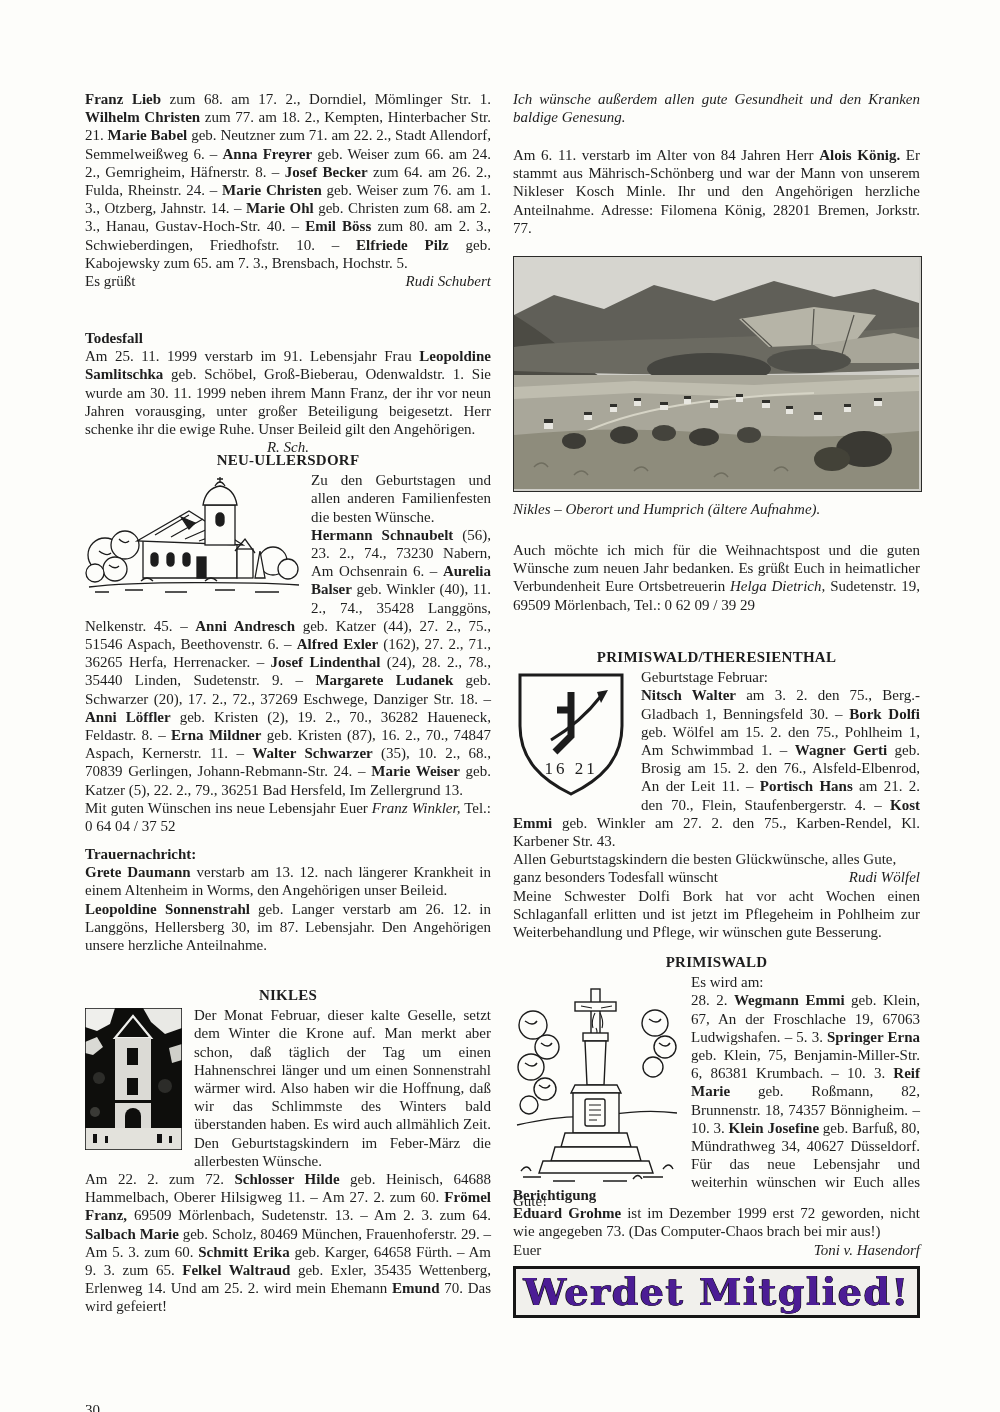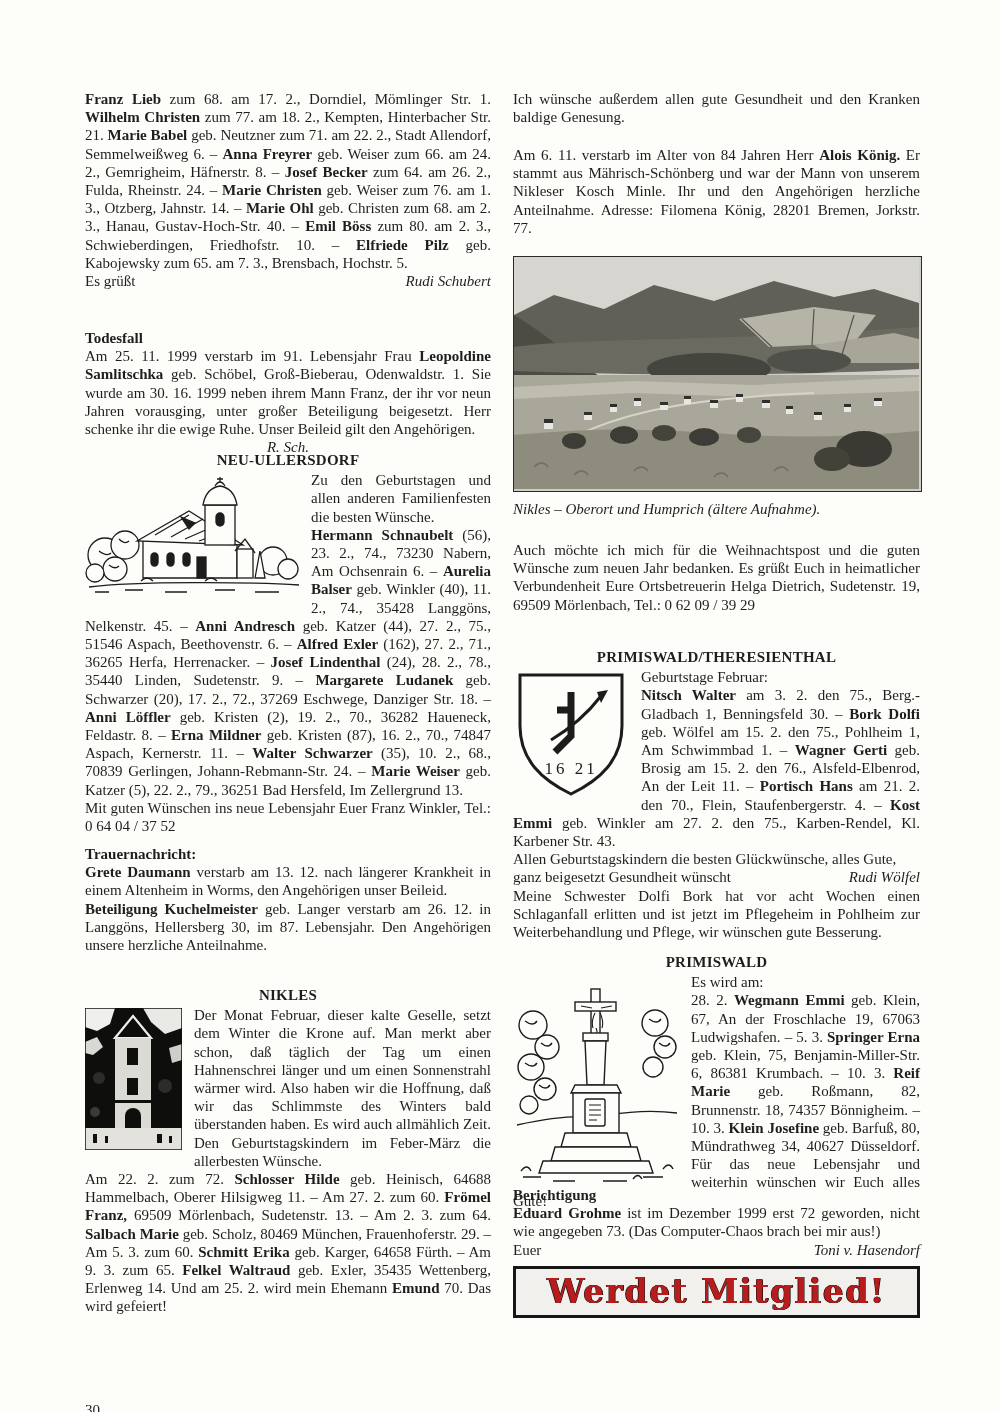--- a/index.html
+++ b/index.html
@@ -6,57 +6,57 @@
   body{
     width:1000px;height:1412px;position:relative;
     background:#fdfdfa;color:#1e1e1e;
     font-family:"Liberation Serif","DejaVu Serif",serif;
     font-size:15px;line-height:18.2px;
     -webkit-font-smoothing:antialiased;
   }
   .sec{position:absolute;text-align:justify;hyphens:auto;}
   .para{text-align:justify;}
   .seg-b{font-weight:bold;}
-  .seg-i{margin-top:40px;}
+  .seg-i{font-style:italic;margin-top:40px;}
   .h-run{font-weight:bold;text-align:left;}
   .h-center{font-weight:bold;text-align:center;letter-spacing:.25px;margin-bottom:2px;}
   .sig-row{display:flex;justify-content:space-between;}
   .sig-right{font-style:italic;text-align:center;}
   .float-img{float:left;}
   .church{margin:4px 8px 2px 0;}
   .chapel{margin:2px 12px 2px 0;}
   .shield{margin:2px 12px 2px 0;}
   .cross{margin:2px 10px 2px 0;}
   .photo-frame{position:absolute;border:1px solid #2a2a28;background:#cfcec8;}
   .caption{position:absolute;font-style:italic;text-align:left;}
   .banner{
     position:absolute;border:3px solid #161616;background:#f1f0ec;
     display:flex;align-items:center;justify-content:center;
   }
   .banner-text{
     font-family:"DejaVu Serif","Liberation Serif",serif;
-    font-weight:bold;font-size:33px;letter-spacing:1.5px;color:#b91c1c;
+    font-weight:bold;font-size:38px;letter-spacing:1.5px;color:#4c1d95;
     text-shadow:.6px 0 0 #131313,-.6px 0 0 #131313,0 .4px 0 #131313;
   }
   .page-number{position:absolute;text-align:left;}
 </style>
 </head>
 <body>
 
 <div class="sec" style="left:85px;top:90px;width:406px;">
   <div class="para"><span class="seg-b">Franz Lieb</span><span> zum 68. am 17. 2., Dorndiel, Mömlinger Str. 1. </span><span class="seg-b">Wilhelm Christen</span><span> zum 77. am 18. 2., Kempten, Hinterbacher Str. 21. </span><span class="seg-b">Marie Babel</span><span> geb. Neutzner zum 71. am 22. 2., Stadt Allendorf, Semmelweißweg 6. – </span><span class="seg-b">Anna Freyrer</span><span> geb. Weiser zum 66. am 24. 2., Gemrigheim, Häfnerstr. 8. – </span><span class="seg-b">Josef Becker</span><span> zum 64. am 26. 2., Fulda, Rheinstr. 24. – </span><span class="seg-b">Marie Christen</span><span> geb. Weiser zum 76. am 1. 3., Otzberg, Jahnstr. 14. – </span><span class="seg-b">Marie Ohl</span><span> geb. Christen zum 68. am 2. 3., Hanau, Gustav-Hoch-Str. 40. – </span><span class="seg-b">Emil Böss</span><span> zum 80. am 2. 3., Schwieberdingen, Friedhofstr. 10. – </span><span class="seg-b">Elfriede Pilz</span><span> geb. Kabojewsky zum 65. am 7. 3., Brensbach, Hochstr. 5.</span></div>
   <div class="sig-row">
     <span>Es grüßt</span>
     <span class="sig-right">Rudi Schubert</span>
   </div>
 </div>
 
 <div class="sec" style="left:85px;top:329px;width:406px;">
   <div class="h-run">Todesfall</div>
-  <div class="para"><span>Am 25. 11. 1999 verstarb im 91. Lebensjahr Frau </span><span class="seg-b">Leopoldine Samlitschka</span><span> geb. Schöbel, Groß-Bieberau, Odenwaldstr. 1. Sie wurde am 30. 16. 1999 neben ihrem Mann Franz, der ihr vor neun Jahren vorausging, unter großer Beteiligung beigesetzt. Herr schenke ihr die ewige Ruhe. Unser Beileid gilt den Angehörigen.</span></div>
+  <div class="para"><span>Am 25. 11. 1999 verstarb im 91. Lebensjahr Frau </span><span class="seg-b">Leopoldine Samlitschka</span><span> geb. Schöbel, Groß-Bieberau, Odenwaldstr. 1. Sie wurde am 30. 11. 1999 neben ihrem Mann Franz, der ihr vor neun Jahren vorausging, unter großer Beteiligung beigesetzt. Herr schenke ihr die ewige Ruhe. Unser Beileid gilt den Angehörigen.</span></div>
   <div class="sig-right">R. Sch.</div>
 </div>
 
 <div class="sec" style="left:85px;top:451px;width:406px;">
   <div class="h-center">NEU-ULLERSDORF</div>
   <svg class="float-img church" width="218" height="122" viewBox="0 0 218 122">
     <g stroke="#1d1d1d" fill="#fdfdfa" stroke-width="1.3">
       <circle cx="20" cy="80" r="17"></circle>
         <circle cx="40" cy="70" r="14"></circle>
         <circle cx="30" cy="94" r="12"></circle>
@@ -85,21 +85,21 @@
     </g>
   </svg>
   <div class="para">Zu den Geburtstagen und allen anderen Familienfesten die besten Wünsche.</div>
   <div class="para"><span class="seg-b">Hermann Schnaubelt</span><span> (56), 23. 2., 74., 73230 Nabern, Am Ochsenrain 6. – </span><span class="seg-b">Aurelia Balser</span><span> geb. Winkler (40), 11. 2., 74., 35428 Langgöns, Nelkenstr. 45. – </span><span class="seg-b">Anni Andresch</span><span> geb. Katzer (44), 27. 2., 75., 51546 Aspach, Beethovenstr. 6. – </span><span class="seg-b">Alfred Exler</span><span> (162), 27. 2., 71., 36265 Herfa, Herrenacker. – </span><span class="seg-b">Josef Lindenthal</span><span> (24), 28. 2., 78., 35440 Linden, Sudetenstr. 9. – </span><span class="seg-b">Margarete Ludanek</span><span> geb. Schwarzer (20), 17. 2., 72., 37269 Eschwege, Danziger Str. 18. – </span><span class="seg-b">Anni Löffler</span><span> geb. Kristen (2), 19. 2., 70., 36282 Haueneck, Feldastr. 8. – </span><span class="seg-b">Erna Mildner</span><span> geb. Kristen (87), 16. 2., 70., 74847 Aspach, Kernerstr. 11. – </span><span class="seg-b">Walter Schwarzer</span><span> (35), 10. 2., 68., 70839 Gerlingen, Johann-Rebmann-Str. 24. – </span><span class="seg-b">Marie Weiser</span><span> geb. Katzer (5), 22. 2., 79., 36251 Bad Hersfeld, Im Zellergrund 13.</span></div>
   <div class="para"><span>Mit guten Wünschen ins neue Lebensjahr Euer </span><span class="seg-i">Franz Winkler,</span><span> Tel.: 0 64 04 / 37 52</span></div>
 </div>
 
 <div class="sec" style="left:85px;top:845px;width:406px;">
   <div class="h-run">Trauernachricht:</div>
   <div class="para"><span class="seg-b">Grete Daumann</span><span> verstarb am 13. 12. nach längerer Krankheit in einem Altenheim in Worms, den Angehörigen unser Beileid.</span></div>
-  <div class="para"><span class="seg-b">Beteiligung Kuchelmeister</span><span> geb. Langer verstarb am 26. 12. in Langgöns, Hellersberg 30, im 87. Lebensjahr. Den Angehörigen unsere herzliche Anteilnahme.</span></div>
+  <div class="para"><span class="seg-b">Leopoldine Sonnenstrahl</span><span> geb. Langer verstarb am 26. 12. in Langgöns, Hellersberg 30, im 87. Lebensjahr. Den Angehörigen unsere herzliche Anteilnahme.</span></div>
 </div>
 
 <div class="sec" style="left:85px;top:986px;width:406px;">
   <div class="h-center">NIKLES</div>
   <svg class="float-img chapel" width="97" height="142" viewBox="0 0 97 142">
     <rect x="0" y="0" width="97" height="142" fill="#0e0e0c"></rect>
     <path d="M0,0 h30 l-5,16 -13,7 -12,-4 z" fill="#efefec"></path>
     <path d="M58,0 h39 v20 l-17,6 -14,-12 z" fill="#e9e9e5"></path>
     <path d="M0,34 l12,-5 6,10 -10,8 -8,-2 z" fill="#d9d9d4"></path>
     <path d="M84,40 l13,-4 v16 l-10,3 z" fill="#cfcfc9"></path>
@@ -118,21 +118,21 @@
     <circle cx="80" cy="78" r="7" fill="#2c2c29"></circle>
     <circle cx="10" cy="104" r="5" fill="#3a3a36"></circle>
     <rect x="0" y="0" width="97" height="142" fill="none" stroke="#111" stroke-width="1.5"></rect>
   </svg>
   <div class="para">Der Monat Februar, dieser kalte Geselle, setzt dem Winter die Krone auf. Man merkt aber schon, daß täglich der Tag um einen Hahnenschrei länger und um einen Sonnenstrahl wärmer wird. Also haben wir die Hoffnung, daß wir das Schlimmste des Winters bald überstanden haben. Es wird auch allmählich Zeit. Den Geburtstagskindern im Feber-März die allerbesten Wünsche.</div>
   <div class="para"><span>Am 22. 2. zum 72. </span><span class="seg-b">Schlosser Hilde</span><span> geb. Heinisch, 64688 Hammelbach, Oberer Hilsigweg 11. – Am 27. 2. zum 60. </span><span class="seg-b">Frömel Franz,</span><span> 69509 Mörlenbach, Sudetenstr. 13. – Am 2. 3. zum 64. </span><span class="seg-b">Salbach Marie</span><span> geb. Scholz, 80469 München, Frauenhoferstr. 29. – Am 5. 3. zum 60. </span><span class="seg-b">Schmitt Erika</span><span> geb. Karger, 64658 Fürth. – Am 9. 3. zum 65. </span><span class="seg-b">Felkel Waltraud</span><span> geb. Exler, 35435 Wettenberg, Erlenweg 14. Und am 25. 2. wird mein Ehemann </span><span class="seg-b">Emund</span><span> 70. Das wird gefeiert!</span></div>
 </div>
 
 <div class="page-number" style="left:85px;top:1380px;width:60px;margin-top:21px;">30</div>
 
-<div class="sec" style="left:513px;top:90px;width:407px;">Ich wünsche außerdem allen gute Gesundheit und den Kranken baldige Genesung.</div>
+<div class="sec" style="left:513px;top:90px;width:407px;font-style:italic;">Ich wünsche außerdem allen gute Gesundheit und den Kranken baldige Genesung.</div>
 
 <div class="sec" style="left:513px;top:146px;width:407px;">
   <div class="para"><span>Am 6. 11. verstarb im Alter von 84 Jahren Herr </span><span class="seg-b">Alois König.</span><span> Er stammt aus Mährisch-Schönberg und war der Mann von unserem Nikleser Kosch Minle. Ihr und den Angehörigen herzliche Anteilnahme. Adresse: Filomena König, 28201 Bremen, Jorkstr. 77.</span></div>
 </div>
 
 <div class="photo-frame" style="left:513px;top:256px;width:407px;height:234px;">
   <svg width="405" height="232" viewBox="0 0 405 232">
     <rect x="0" y="0" width="405" height="60" fill="#d6d5cf"></rect>
     <path d="M0,58 L40,38 L90,52 L140,28 L200,44 L260,24 L320,40 L360,32 L405,46 L405,100 L0,100 Z" fill="#605f58"></path>
     <path d="M0,58 C40,82 70,112 120,142 L0,142 Z" fill="#4c4b44"></path>
@@ -196,21 +196,21 @@
     <path d="M58,22 L58,66 L42,82" stroke="#1c1c1c" stroke-width="7" fill="none"></path>
     <path d="M44,40 L58,40" stroke="#1c1c1c" stroke-width="7" fill="none"></path>
     <path d="M38,70 Q68,52 88,26" stroke="#1c1c1c" stroke-width="3" fill="none"></path>
     <polygon points="84,22 95,20 88,33" fill="#1c1c1c"></polygon>
     <text x="58" y="104" text-anchor="middle" font-size="17" letter-spacing="3" fill="#1c1c1c">16 21</text>
   </svg>
   <div class="para">Geburtstage Februar:</div>
   <div class="para"><span class="seg-b">Nitsch Walter</span><span> am 3. 2. den 75., Berg.-Gladbach 1, Benningsfeld 30. – </span><span class="seg-b">Bork Dolfi</span><span> geb. Wölfel am 15. 2. den 75., Pohlheim 1, Am Schwimmbad 1. – </span><span class="seg-b">Wagner Gerti</span><span> geb. Brosig am 15. 2. den 76., Alsfeld-Elbenrod, An der Leit 11. – </span><span class="seg-b">Portisch Hans</span><span> am 21. 2. den 70., Flein, Staufenbergerstr. 4. – </span><span class="seg-b">Kost Emmi</span><span> geb. Winkler am 27. 2. den 75., Karben-Rendel, Kl. Karbener Str. 43.</span></div>
   <div class="para">Allen Geburtstagskindern die besten Glückwünsche, alles Gute,</div>
   <div class="sig-row">
-    <span>ganz beigesetzt Gesundheit wünscht</span>
+    <span>ganz besonders Todesfall wünscht</span>
     <span class="sig-right">Rudi Wölfel</span>
   </div>
   <div class="para">Meine Schwester Dolfi Bork hat vor acht Wochen einen Schlaganfall erlitten und ist jetzt im Pflegeheim in Pohlheim zur Weiterbehandlung und Pflege, wir wünschen gute Besserung.</div>
 </div>
 
 <div class="sec" style="left:513px;top:953px;width:407px;">
   <div class="h-center">PRIMISWALD</div>
   <svg class="float-img cross" width="168" height="212" viewBox="0 0 168 212">
     <g stroke="#1c1c1c" fill="#fdfdfa" stroke-width="1.4">
       <circle cx="20" cy="50" r="14"></circle>

